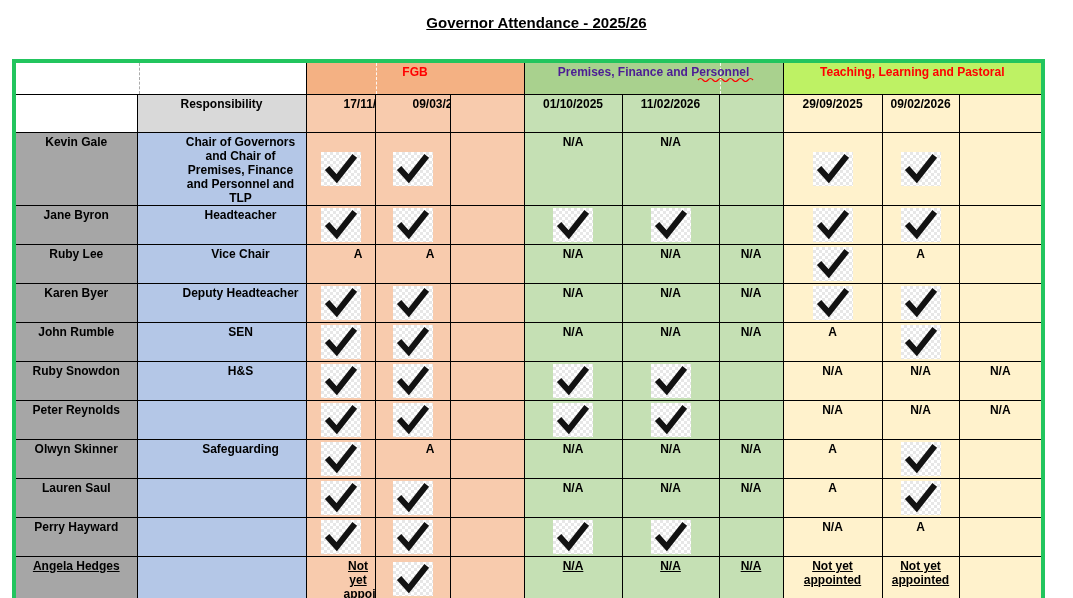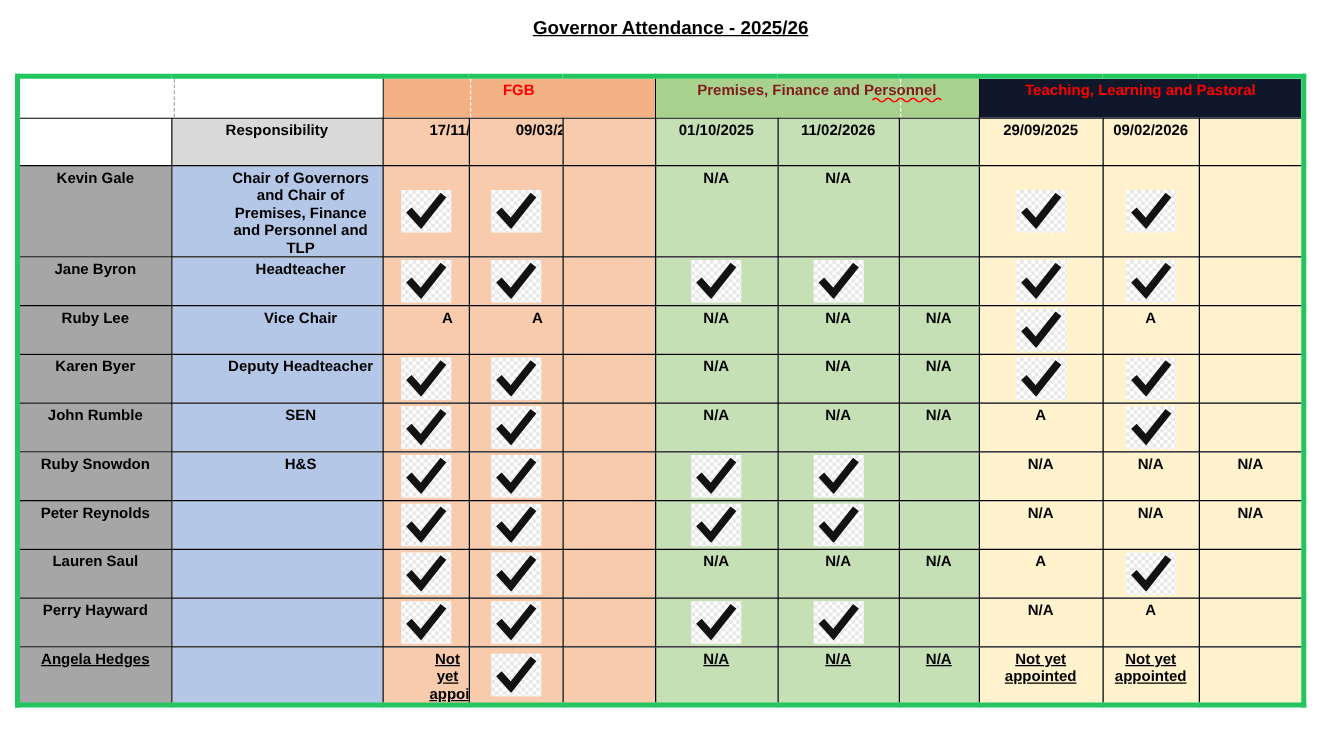--- a/index.html
+++ b/index.html
@@ -18,22 +18,22 @@
   td{border:1px solid #000;vertical-align:top;text-align:center;
      padding:2px 2px 0 2px;font-size:12px;line-height:1.17;overflow:hidden;}
   tr.group-row{height:33px;}
   tr.dates-row{height:38px;}
   tr.body-row{height:39px;}
   tr.body-row:first-child{height:46px;}
   tr.body-row:last-child{height:32px;text-decoration:underline;}
   
   .gh-blank{background:#ffffff;position:relative;}
   .gh-fgb{background:#F4B183;color:#FF0000;position:relative;}
-  .gh-pfp{background:#A9D18E;color:#7f1d1d;position:relative;text-decoration:underline;}
-  .gh-tlp{background:#0f172a;color:#FF0000;position:relative;}
+  .gh-pfp{background:#A9D18E;color:#4c1d95;position:relative;text-decoration:underline;}
+  .gh-tlp{background:#bef264;color:#FF0000;position:relative;}
   .fgb{background:#F8CBAD;padding-left:37px;}
   .pfp{background:#C5E0B4;}
   .tlp{background:#FFF2CC;}
   .resp-head{background:#D9D9D9;}
   .white{background:#ffffff;}
   .name{background:#A6A6A6;}
   .resp{background:#B4C7E7;padding-left:40px;}
   
   .vdash{position:absolute;top:0;bottom:0;width:0;border-left:1px dashed #ababab;}
   .vdash.light{border-left:1px dashed rgba(255,255,255,0.9);}
@@ -293,20 +293,41 @@
             <svg width="34" height="29" viewBox="0 0 40 34">
               <path d="M6 19 L15 29 L34 5" fill="none" stroke="#121212" stroke-width="7" stroke-linecap="square" stroke-linejoin="miter"></path>
             </svg>
           </span></td>
         <td class="pfp"></td>
         <td class="tlp">N/A</td>
         <td class="tlp">N/A</td>
         <td class="tlp">N/A</td>
       </tr>
       <tr class="body-row">
+    <td class="name">Olwyn Skinner</td>
+    <td class="resp">Safeguarding</td>
+  <td class="fgb checkcell"><span class="chk">
+            <svg width="34" height="29" viewBox="0 0 40 34">
+              <path d="M6 19 L15 29 L34 5" fill="none" stroke="#121212" stroke-width="7" stroke-linecap="square" stroke-linejoin="miter"></path>
+            </svg>
+          </span></td>
+        <td class="fgb">A</td>
+        <td class="fgb"></td>
+        <td class="pfp">N/A</td>
+        <td class="pfp">N/A</td>
+        <td class="pfp">N/A</td>
+        <td class="tlp">A</td>
+        <td class="tlp checkcell"><span class="chk">
+            <svg width="34" height="29" viewBox="0 0 40 34">
+              <path d="M6 19 L15 29 L34 5" fill="none" stroke="#121212" stroke-width="7" stroke-linecap="square" stroke-linejoin="miter"></path>
+            </svg>
+          </span></td>
+        <td class="tlp"></td>
+      </tr>
+      <tr class="body-row">
     <td class="name">Lauren Saul</td>
     <td class="resp"></td>
   <td class="fgb checkcell"><span class="chk">
             <svg width="34" height="29" viewBox="0 0 40 34">
               <path d="M6 19 L15 29 L34 5" fill="none" stroke="#121212" stroke-width="7" stroke-linecap="square" stroke-linejoin="miter"></path>
             </svg>
           </span></td>
         <td class="fgb checkcell"><span class="chk">
             <svg width="34" height="29" viewBox="0 0 40 34">
               <path d="M6 19 L15 29 L34 5" fill="none" stroke="#121212" stroke-width="7" stroke-linecap="square" stroke-linejoin="miter"></path>

